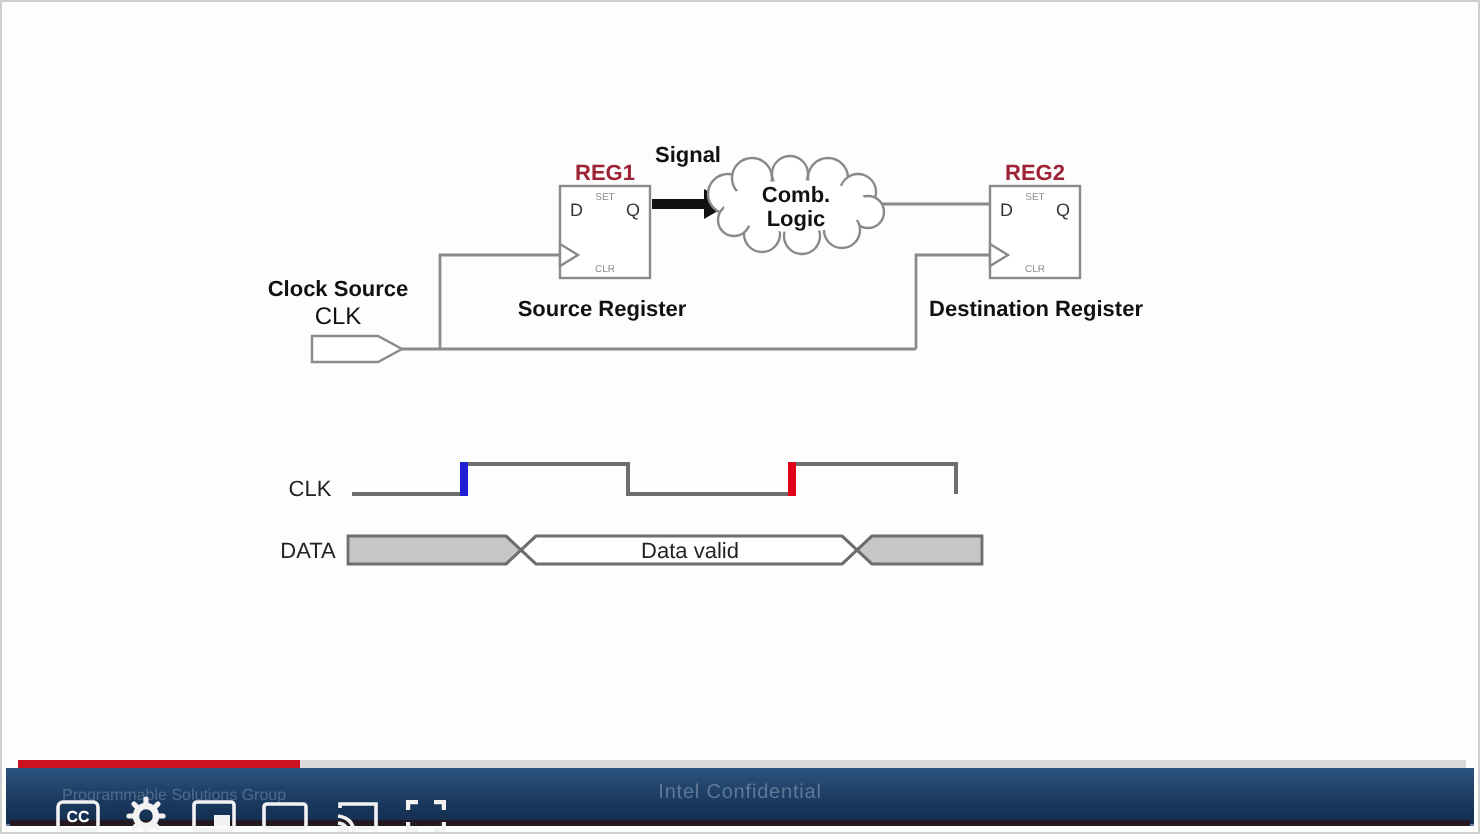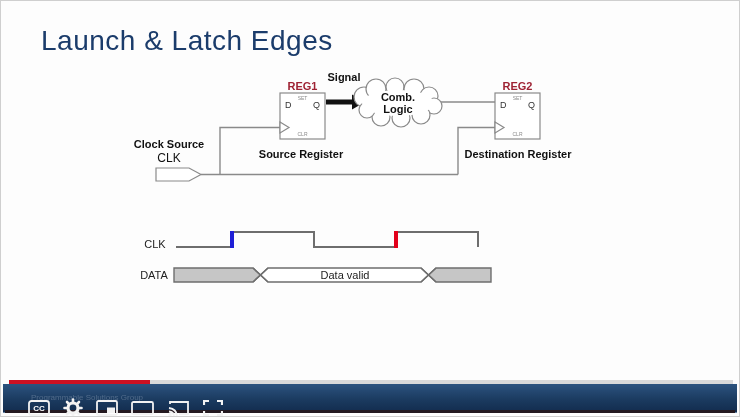--- a/index.html
+++ b/index.html
@@ -35,21 +35,20 @@
   .wm{position:absolute;color:#cfd8e6;pointer-events:none;white-space:nowrap;}
   .wm-left{left:28px;top:9px;font-size:8px;opacity:.28;z-index:1;width:150px;overflow:hidden;}
   .wm-center{left:0;right:0;top:7px;text-align:center;font-size:10px;opacity:.5;letter-spacing:.4px;color:#9fb0c6;}
   .cc-text{font:700 8px "Liberation Sans",sans-serif;fill:#fff;}
 </style>
 </head>
 <body>
 
 <div class="frame">
 
-  <div class="slide-title">Launch &amp; Latch Edges</div>
 
   <svg class="diagram" width="740" height="320" viewBox="0 60 740 320" style="top:60px;">
 
     <g>
       <path class="wire" d="M200,173.5 H457"></path>
       <path class="wire" d="M219,173.5 V126.5 H279"></path>
       <path class="wire" d="M457,173.5 V126.5 H494"></path>
     </g>
 
     <path class="wire" d="M435,101 H494"></path>
@@ -130,20 +129,21 @@
   </svg>
 
   <div class="player">
 
     <div class="progress">
       <div class="played" title="Intel Confidential"></div>
     </div>
 
     <div class="bar">
       <span class="wm wm-left">Programmable Solutions Group</span>
+      <span class="wm wm-center">Intel Confidential</span>
 
       <div class="controls">
 
         <div class="pc-right">
           <button class="ctl">
             <svg width="22" height="16" viewBox="0 0 22 16">
               <rect x="1" y="1" width="20" height="14" rx="2.5" fill="none" stroke="#f2f2f2" stroke-width="1.8"></rect>
               <text class="cc-text" x="11" y="11" text-anchor="middle">CC</text>
             </svg>
           </button>

